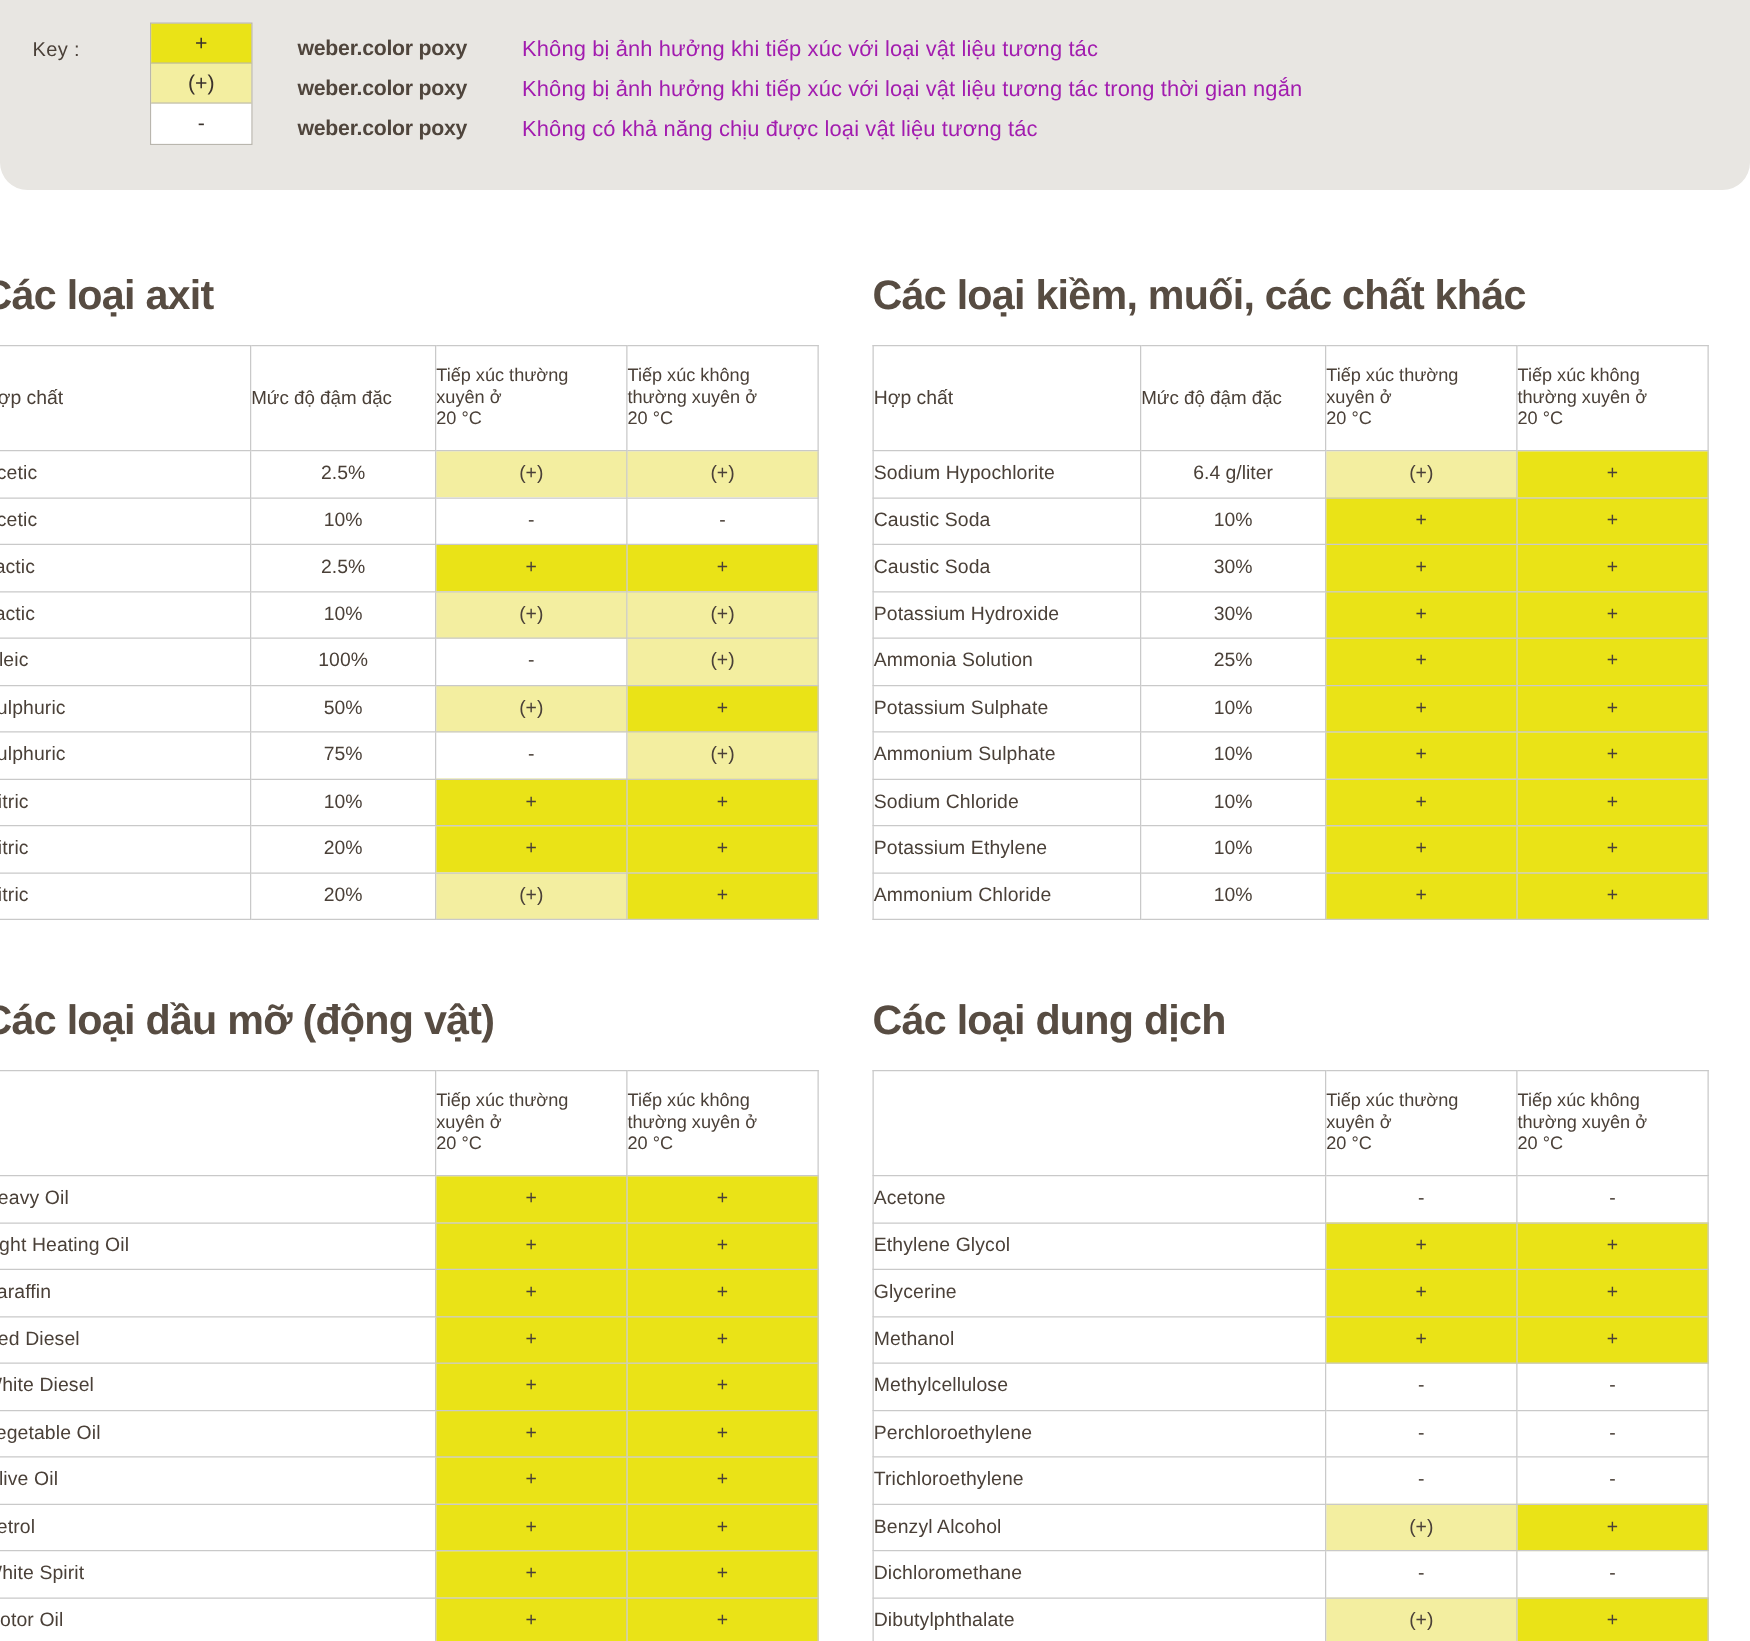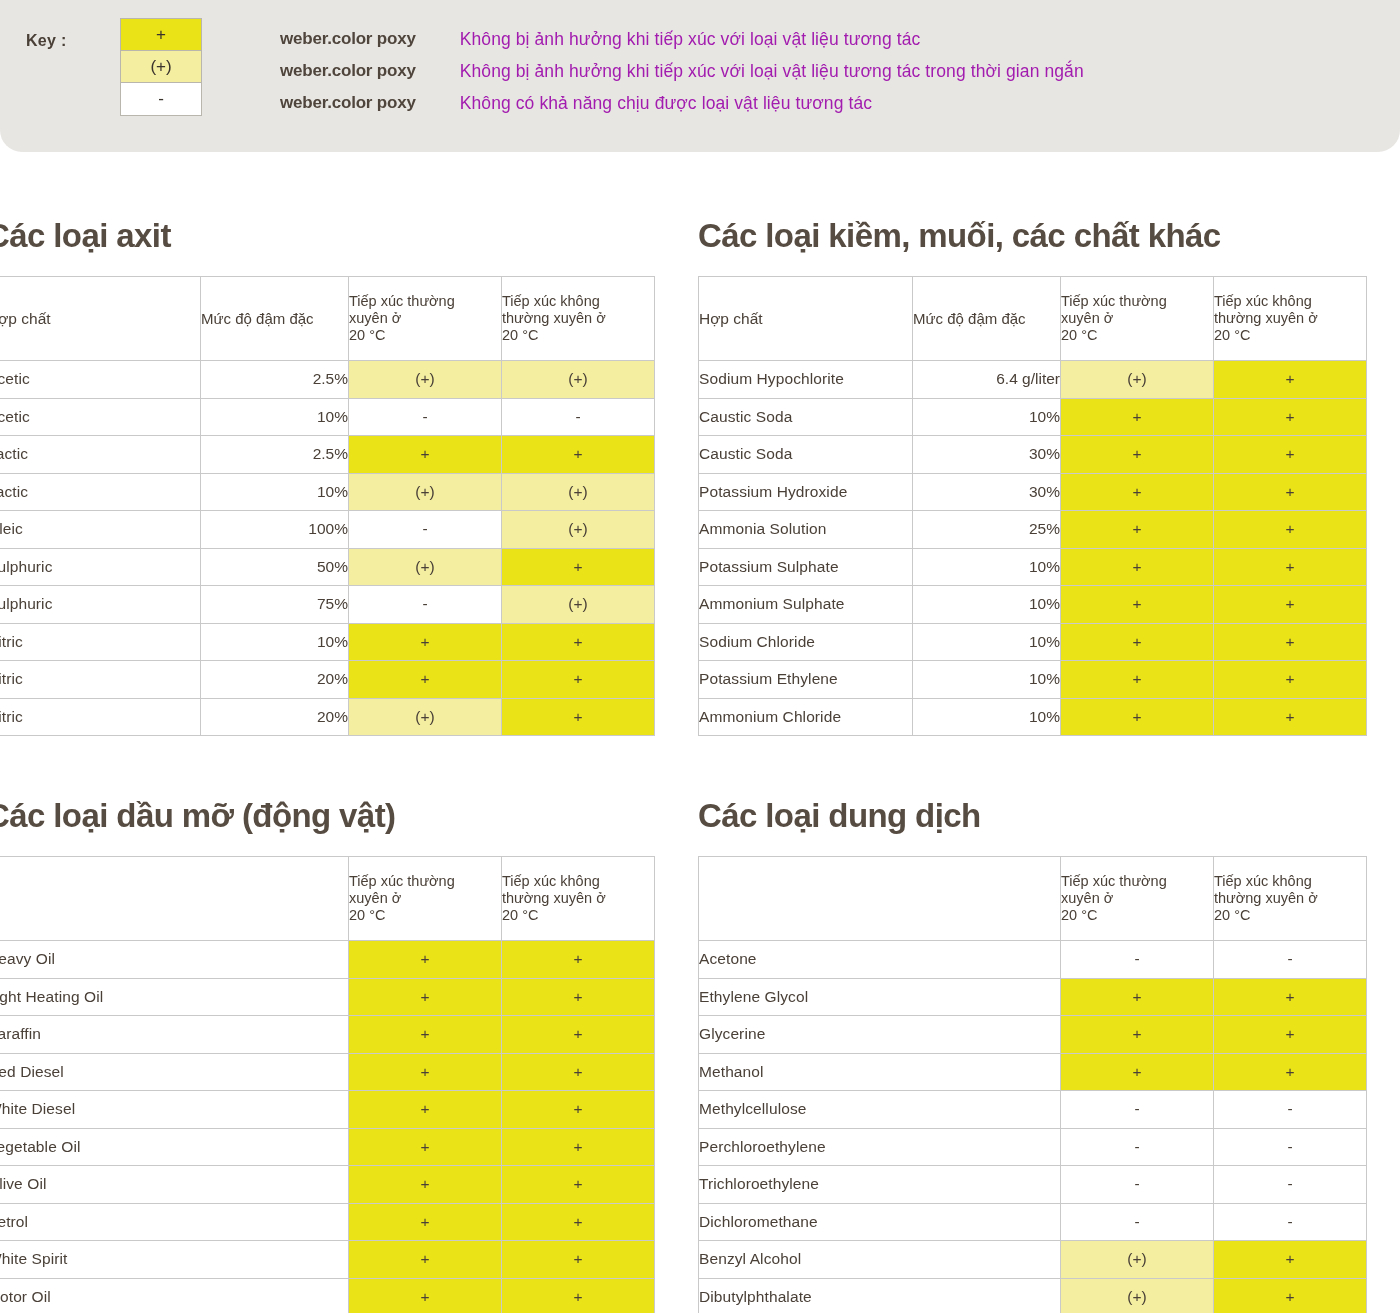--- a/index.html
+++ b/index.html
@@ -35,21 +35,20 @@
     top: 18px;
     display: flex;
     align-items: flex-start;
   }
   .key-label {
     font-size: 16px;
     color: #4a4038;
     letter-spacing: 0.3px;
     width: 94px;
     padding-top: 14px;
-    font-weight: bold;
   }
   .swatch-stack {
     display: flex;
     flex-direction: column;
     width: 82px;
     border: 1px solid #b9b6ae;
   }
   .swatch {
     height: 32px;
     line-height: 32px;
@@ -58,21 +57,21 @@
     color: #3a322c;
     border-bottom: 1px solid #b9b6ae;
     font-family: "Liberation Sans", sans-serif;
   }
   .swatch:last-child { border-bottom: none; }
   .sw-full { background: #eae317; }
   .sw-part { background: #f3eea0; }
   .sw-none { background: #ffffff; }
 
   .brand-col {
-    margin-left: 78px;
+    margin-left: 36px;
     padding-top: 5px;
   }
   .brand-line {
     height: 32px;
     line-height: 32px;
     font-size: 17px;
     font-weight: bold;
     color: #4f453c;
     letter-spacing: -0.2px;
     white-space: nowrap;
@@ -126,21 +125,21 @@
   }
   table.rt thead th.th-name { font-size: 15.5px; }
   table.rt thead th.th-conc { font-size: 15px; }
 
   table.rt tbody td {
     height: 37.5px;
     font-size: 15.5px;
     color: #4a4038;
   }
   td.c-name { padding-left: 26px; text-align: left; letter-spacing: 0.1px; }
-  td.c-conc { text-align: right; }
+  td.c-conc { text-align: center; }
   td.c-val  { text-align: center; font-size: 15px; }
 
   td.v-full { background: #eae317; }
   td.v-part { background: #f3eea0; }
   td.v-none { background: #ffffff; }
 
   
   #sec-acids     { left: -14px;  top: 216px; }
   #sec-alkalis   { left: 698px;  top: 216px; }
   #sec-oils      { left: -14px;  top: 796px; }
@@ -505,28 +504,28 @@
               <td class="c-name">Perchloroethylene</td>
               <td class="c-val v-none">-</td>
               <td class="c-val v-none">-</td>
             </tr>
             <tr>
               <td class="c-name">Trichloroethylene</td>
               <td class="c-val v-none">-</td>
               <td class="c-val v-none">-</td>
             </tr>
             <tr>
+              <td class="c-name">Benzyl Alcohol</td>
+              <td class="c-val v-part">(+)</td>
+              <td class="c-val v-full">+</td>
+            </tr>
+            <tr>
               <td class="c-name">Dichloromethane</td>
               <td class="c-val v-none">-</td>
               <td class="c-val v-none">-</td>
-            </tr>
-            <tr>
-              <td class="c-name">Benzyl Alcohol</td>
-              <td class="c-val v-part">(+)</td>
-              <td class="c-val v-full">+</td>
             </tr>
             <tr>
               <td class="c-name">Dibutylphthalate</td>
               <td class="c-val v-part">(+)</td>
               <td class="c-val v-full">+</td>
             </tr>
           </tbody>
       </table>
     </div>
   </div>

